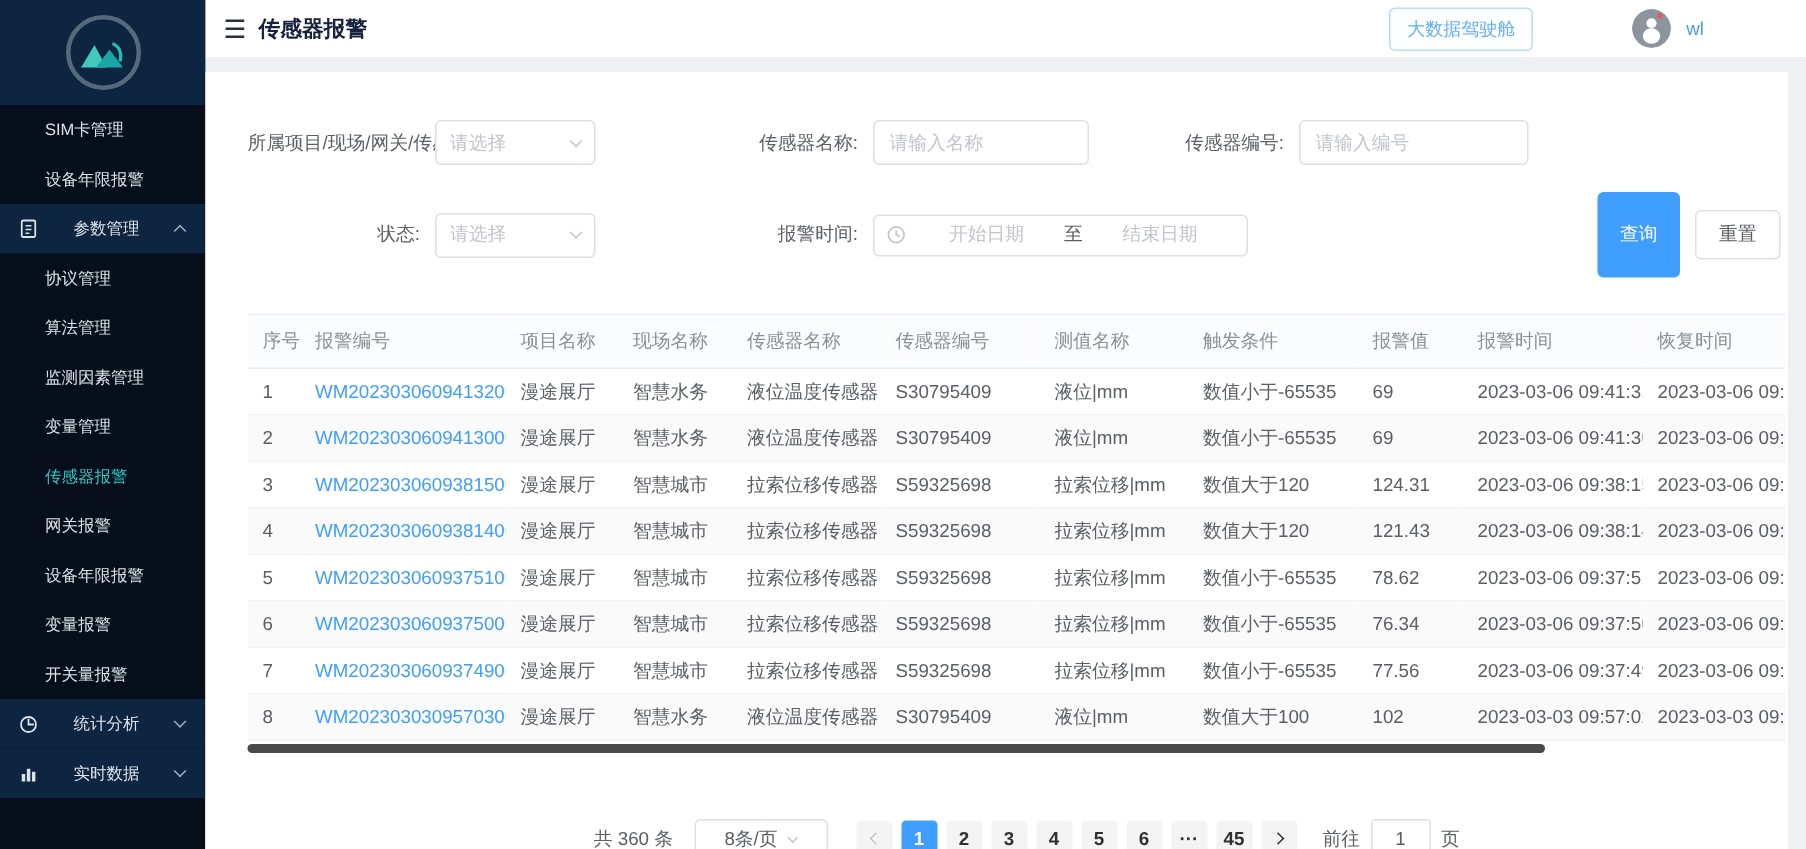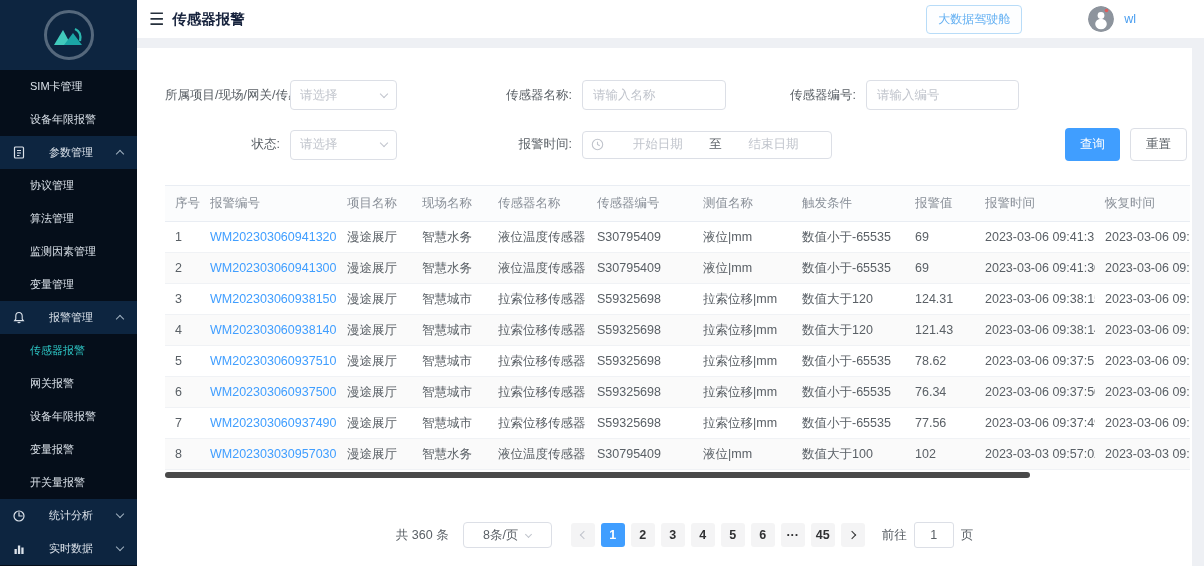--- a/index.html
+++ b/index.html
@@ -45,21 +45,21 @@
   .tinput{height:30px;border:1px solid #dcdfe6;border-radius:4px;font-size:12.5px;color:#5a6066;padding:0 10px;outline:none;
     font-family:inherit;}
   .tinput::placeholder{color:#c0c4cc;}
   .in-name{width:144px;}
   .in-code{width:153px;}
   .daterange{width:250px;height:28px;border:1px solid #dcdfe6;border-radius:4px;display:flex;align-items:center;
     padding:0 8px;font-size:12.5px;cursor:pointer;background:#fff;}
   .dr-ph{flex:1;text-align:center;color:#c0c4cc;}
   .dr-sep{color:#5a6066;padding:0 2px;}
   .btns{margin-left:auto;margin-right:5px;display:flex;align-items:center;}
-  .btn-primary{background:#409eff;color:#fff;border:none;border-radius:4px;font-size:12.5px;padding:8px 15px;cursor:pointer;font-family:inherit;}
+  .btn-primary{background:#409eff;color:#fff;border:none;border-radius:4px;font-size:12.5px;padding:20px 15px;cursor:pointer;font-family:inherit;}
   .btn-plain{background:#fff;color:#5a6066;border:1px solid #dcdfe6;border-radius:4px;font-size:12.5px;padding:7px 15px;margin-left:10px;cursor:pointer;font-family:inherit;}
 
   
   .tablewrap{margin:24px 0 0 28px;width:1025px;}
   table{border-collapse:collapse;table-layout:fixed;width:100%;font-size:12.5px;color:#5a6066;}
   th{height:36px;font-weight:normal;color:#8a9099;text-align:left;padding:0 8px 0 10px;background:#fbfcfd;
     border-top:1px solid #e9edf3;border-bottom:1px solid #e9edf3;white-space:nowrap;overflow:hidden;}
   td{height:31px;padding:0 8px 0 10px;border-bottom:1px solid #f0f2f5;white-space:nowrap;overflow:hidden;}
   tr.stripe td{background:#fafafa;}
   td.link{color:#409eff;cursor:pointer;}
@@ -115,30 +115,20 @@
         <span>协议管理</span>
       </div>
       <div class="menu-item child">
         <span>算法管理</span>
       </div>
       <div class="menu-item child">
         <span>监测因素管理</span>
       </div>
       <div class="menu-item child">
         <span>变量管理</span>
-      </div>
-      <div class="menu-item group">
-        <span class="mi-icon">
-          <svg width="12" height="13" viewBox="0 0 12 13">
-            <path d="M6 1.5 C3.8 1.5 2.8 3.2 2.8 5 L2.8 8 L1.6 9.6 L10.4 9.6 L9.2 8 L9.2 5 C9.2 3.2 8.2 1.5 6 1.5 Z" fill="none" stroke="#dbe2ea" stroke-width="1.1"></path>
-            <path d="M4.8 11 a1.3 1.3 0 0 0 2.4 0" fill="none" stroke="#dbe2ea" stroke-width="1.1"></path>
-          </svg>
-        </span>
-        <span>报警管理</span>
-        <span class="chev up"></span>
       </div>
       <div class="menu-item child active">
         <span>传感器报警</span>
       </div>
       <div class="menu-item child">
         <span>网关报警</span>
       </div>
       <div class="menu-item child">
         <span>设备年限报警</span>
       </div>

